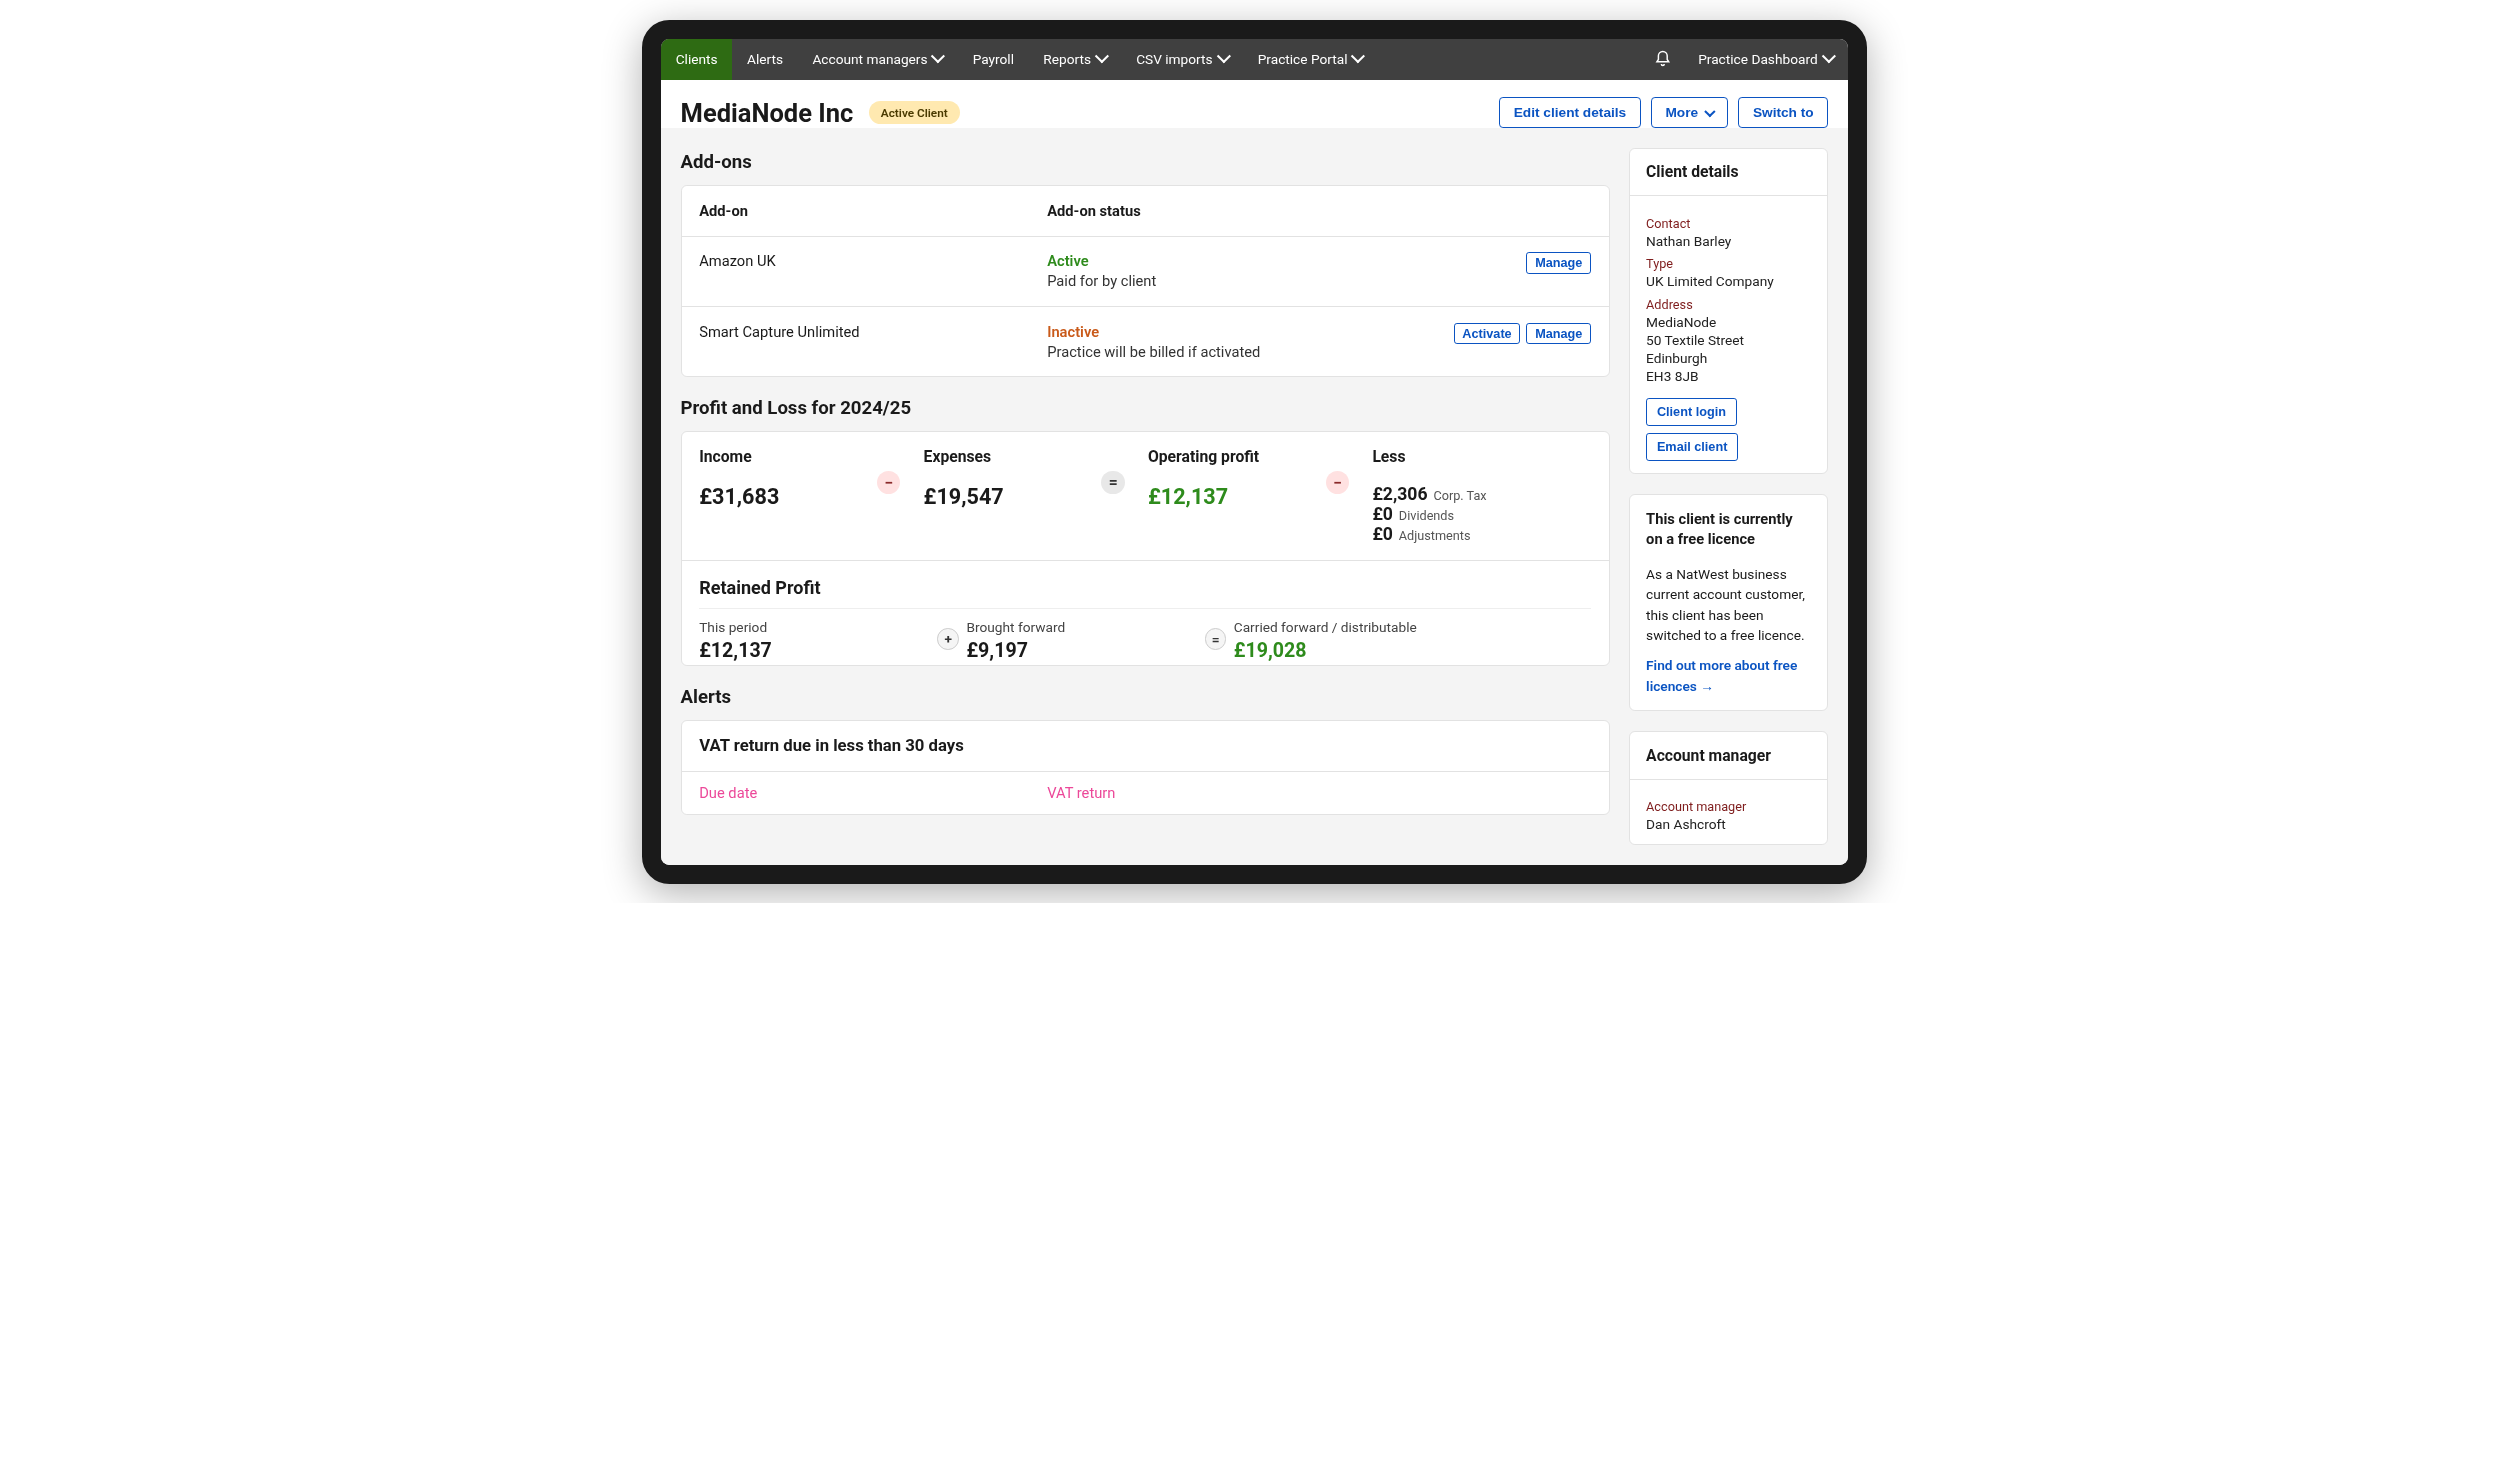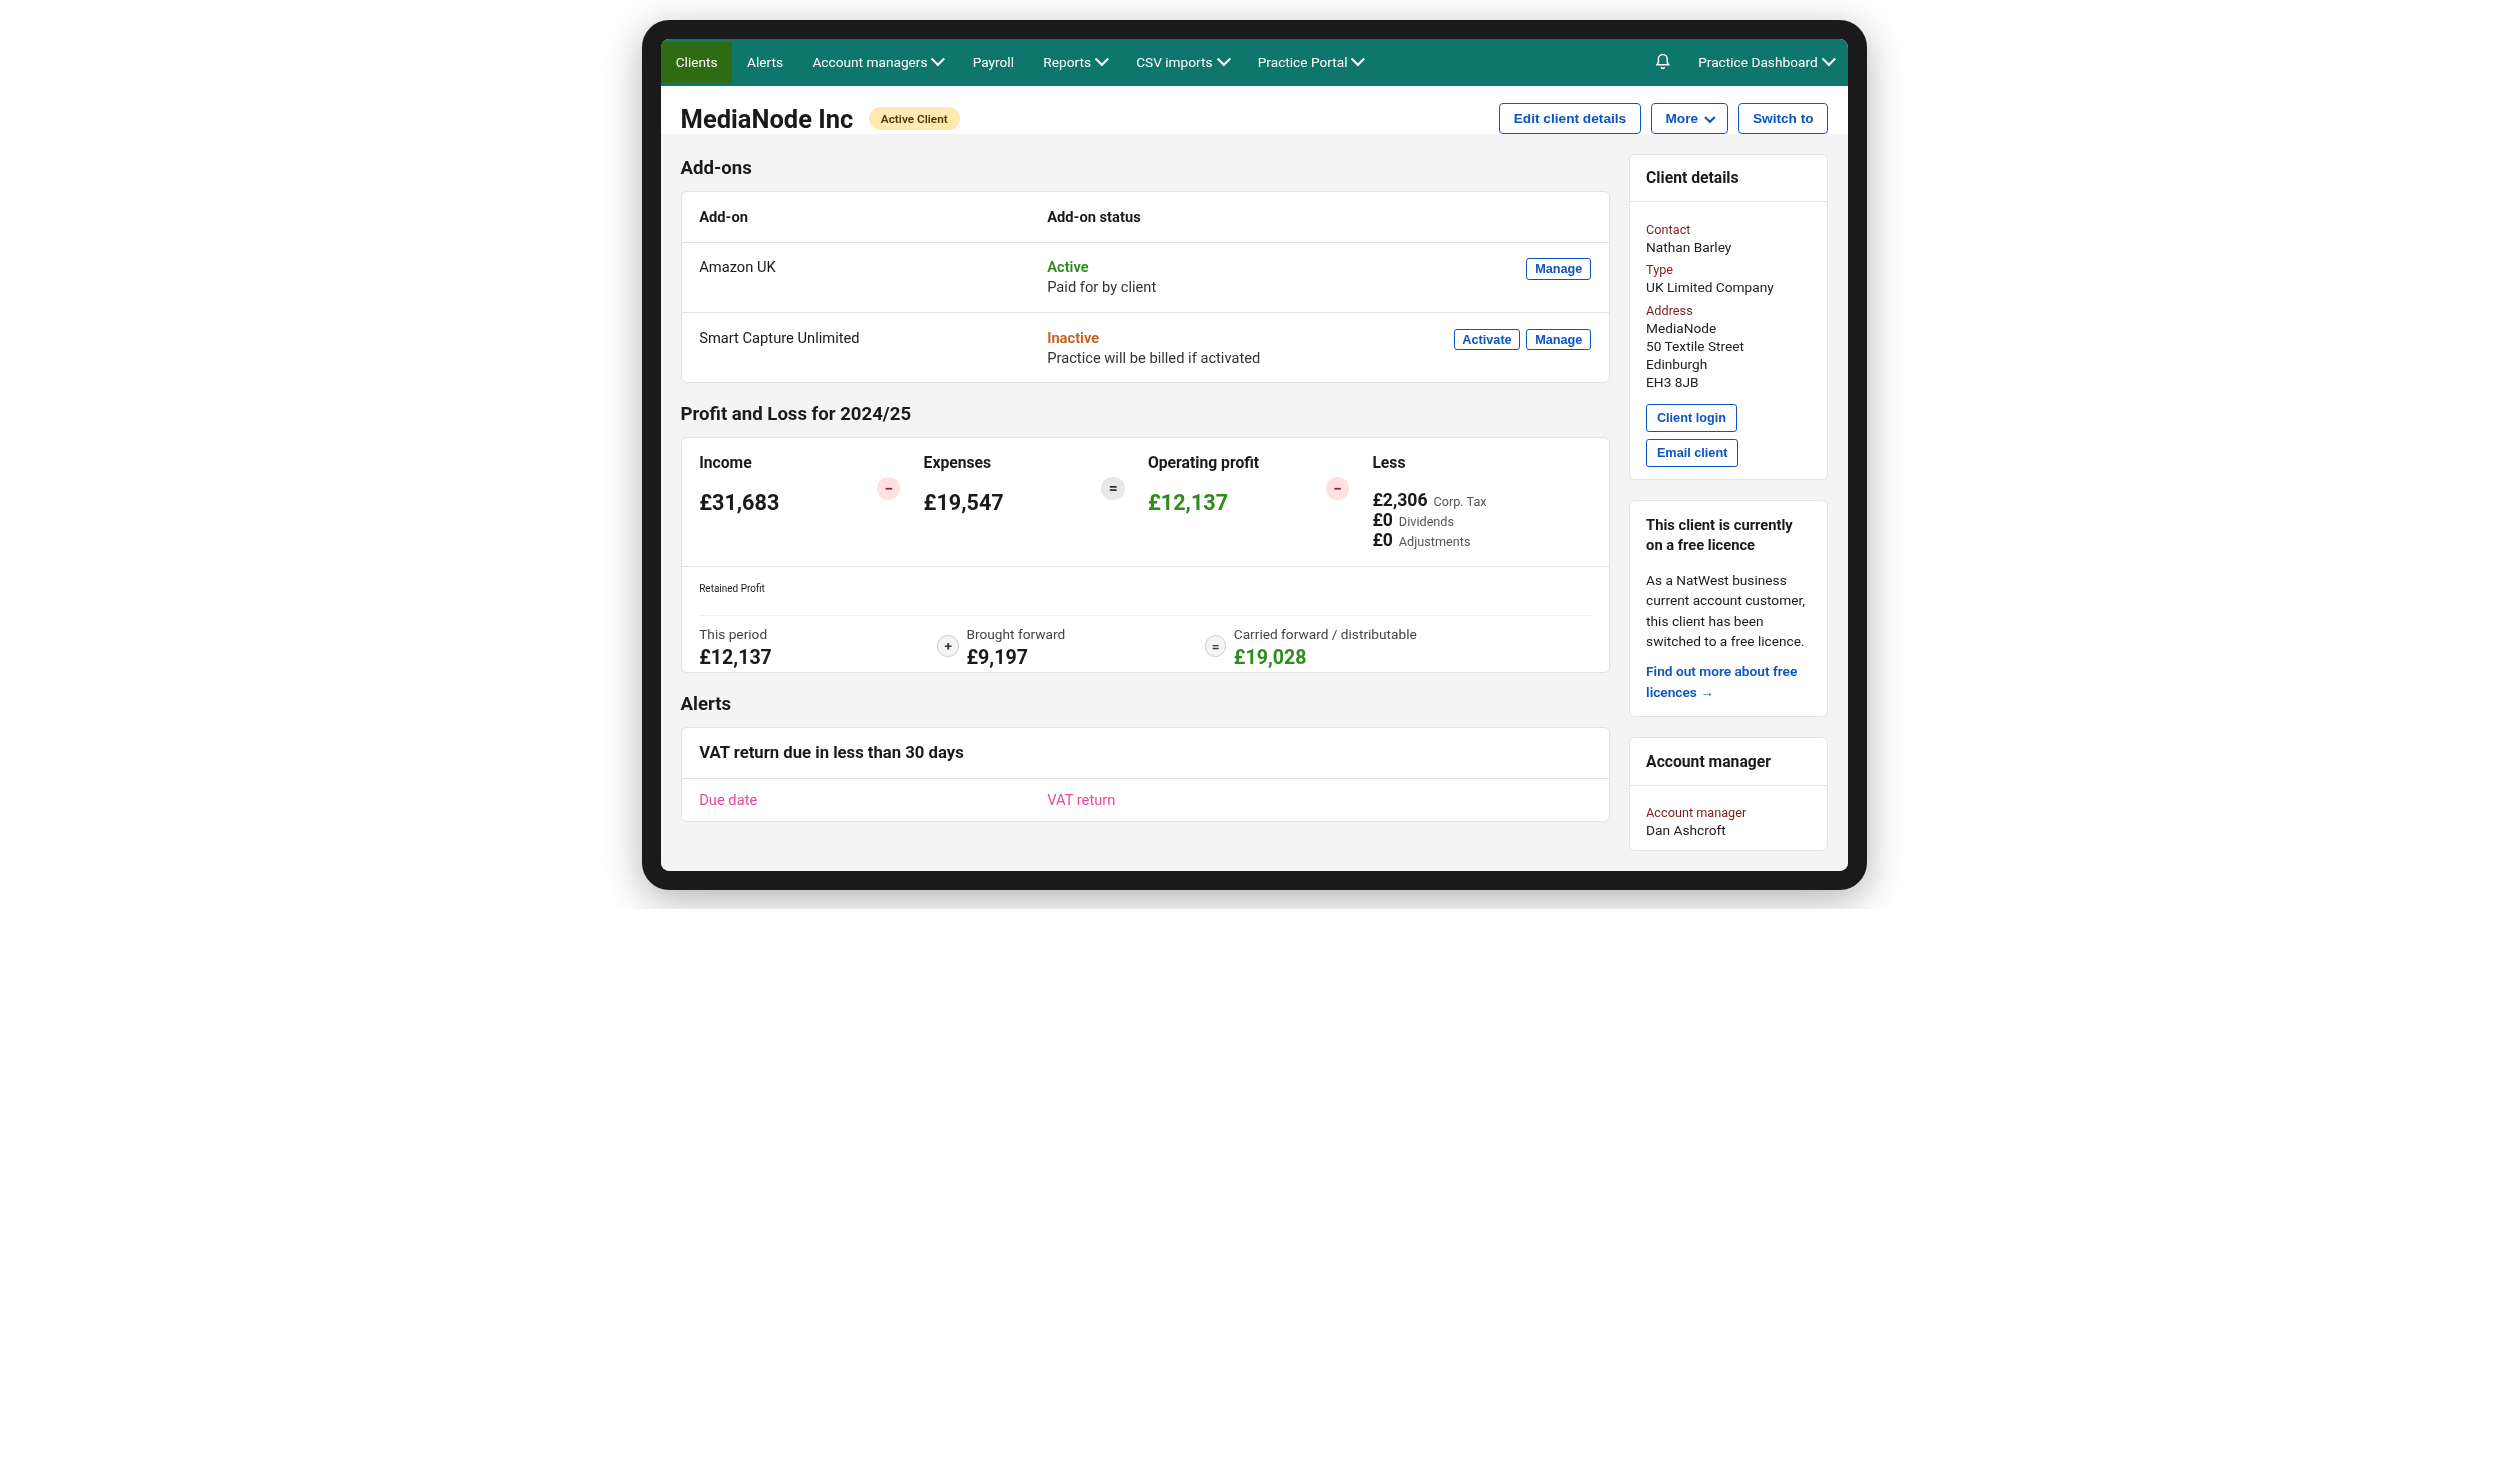--- a/index.html
+++ b/index.html
@@ -11,26 +11,26 @@
   .laptop-frame {
     width: 1225px;
     margin: 19.6px auto;
     border: 19.6px solid #1a1a1a;
     border-radius: 27.4px;
     overflow: hidden;
     box-shadow: 0 9.8px 39px rgba(0,0,0,0.3);
     background: #fff;
   }
   .topbar {
-    background: #0f766e;
+    background: #404040;
     display: flex;
     align-items: center;
     color: #fff;
     font-size: 13.7px;
-    height: 47px;
+    height: 41px;
   }
   .topbar-item {
     padding: 0 14.7px;
     height: 41px;
     display: flex;
     align-items: center;
     cursor: pointer;
     gap: 5.9px;
   }
   .topbar-item.active {
@@ -168,21 +168,21 @@
     font-size: 15.7px; font-weight: 700;
     margin-top: 39px;
   }
   .op-badge.eq { background: #e8e8e8; color: #333; }
   .less-line { display: flex; align-items: baseline; gap: 5.9px; font-size: 17.6px; font-weight: 700; }
   .less-line .lbl { font-size: 12.7px; font-weight: 400; color: #555; }
   .pl-row2 {
     border-top: 1px solid #e2e2e2;
     padding: 15.7px 17.6px 3.9px 17.6px;
   }
-  .retained-title { font-weight: 400; font-size: 10px; margin-bottom: 21px; }
+  .retained-title { font-weight: 700; font-size: 18px; margin-bottom: 10px; }
   .pl-row2b {
     display: grid;
     grid-template-columns: 1fr 29px 1fr 29px 1.5fr;
     align-items: start;
     border-top: 1px solid #eee;
     padding-top: 9.8px;
   }
   .pl-sub-label { font-size: 13.7px; color: #444; margin-bottom: 3.9px; }
   .pl-sub-value { font-size: 19.6px; font-weight: 700; }
   .pl-sub-value.green { color: #2e8b1c; }

